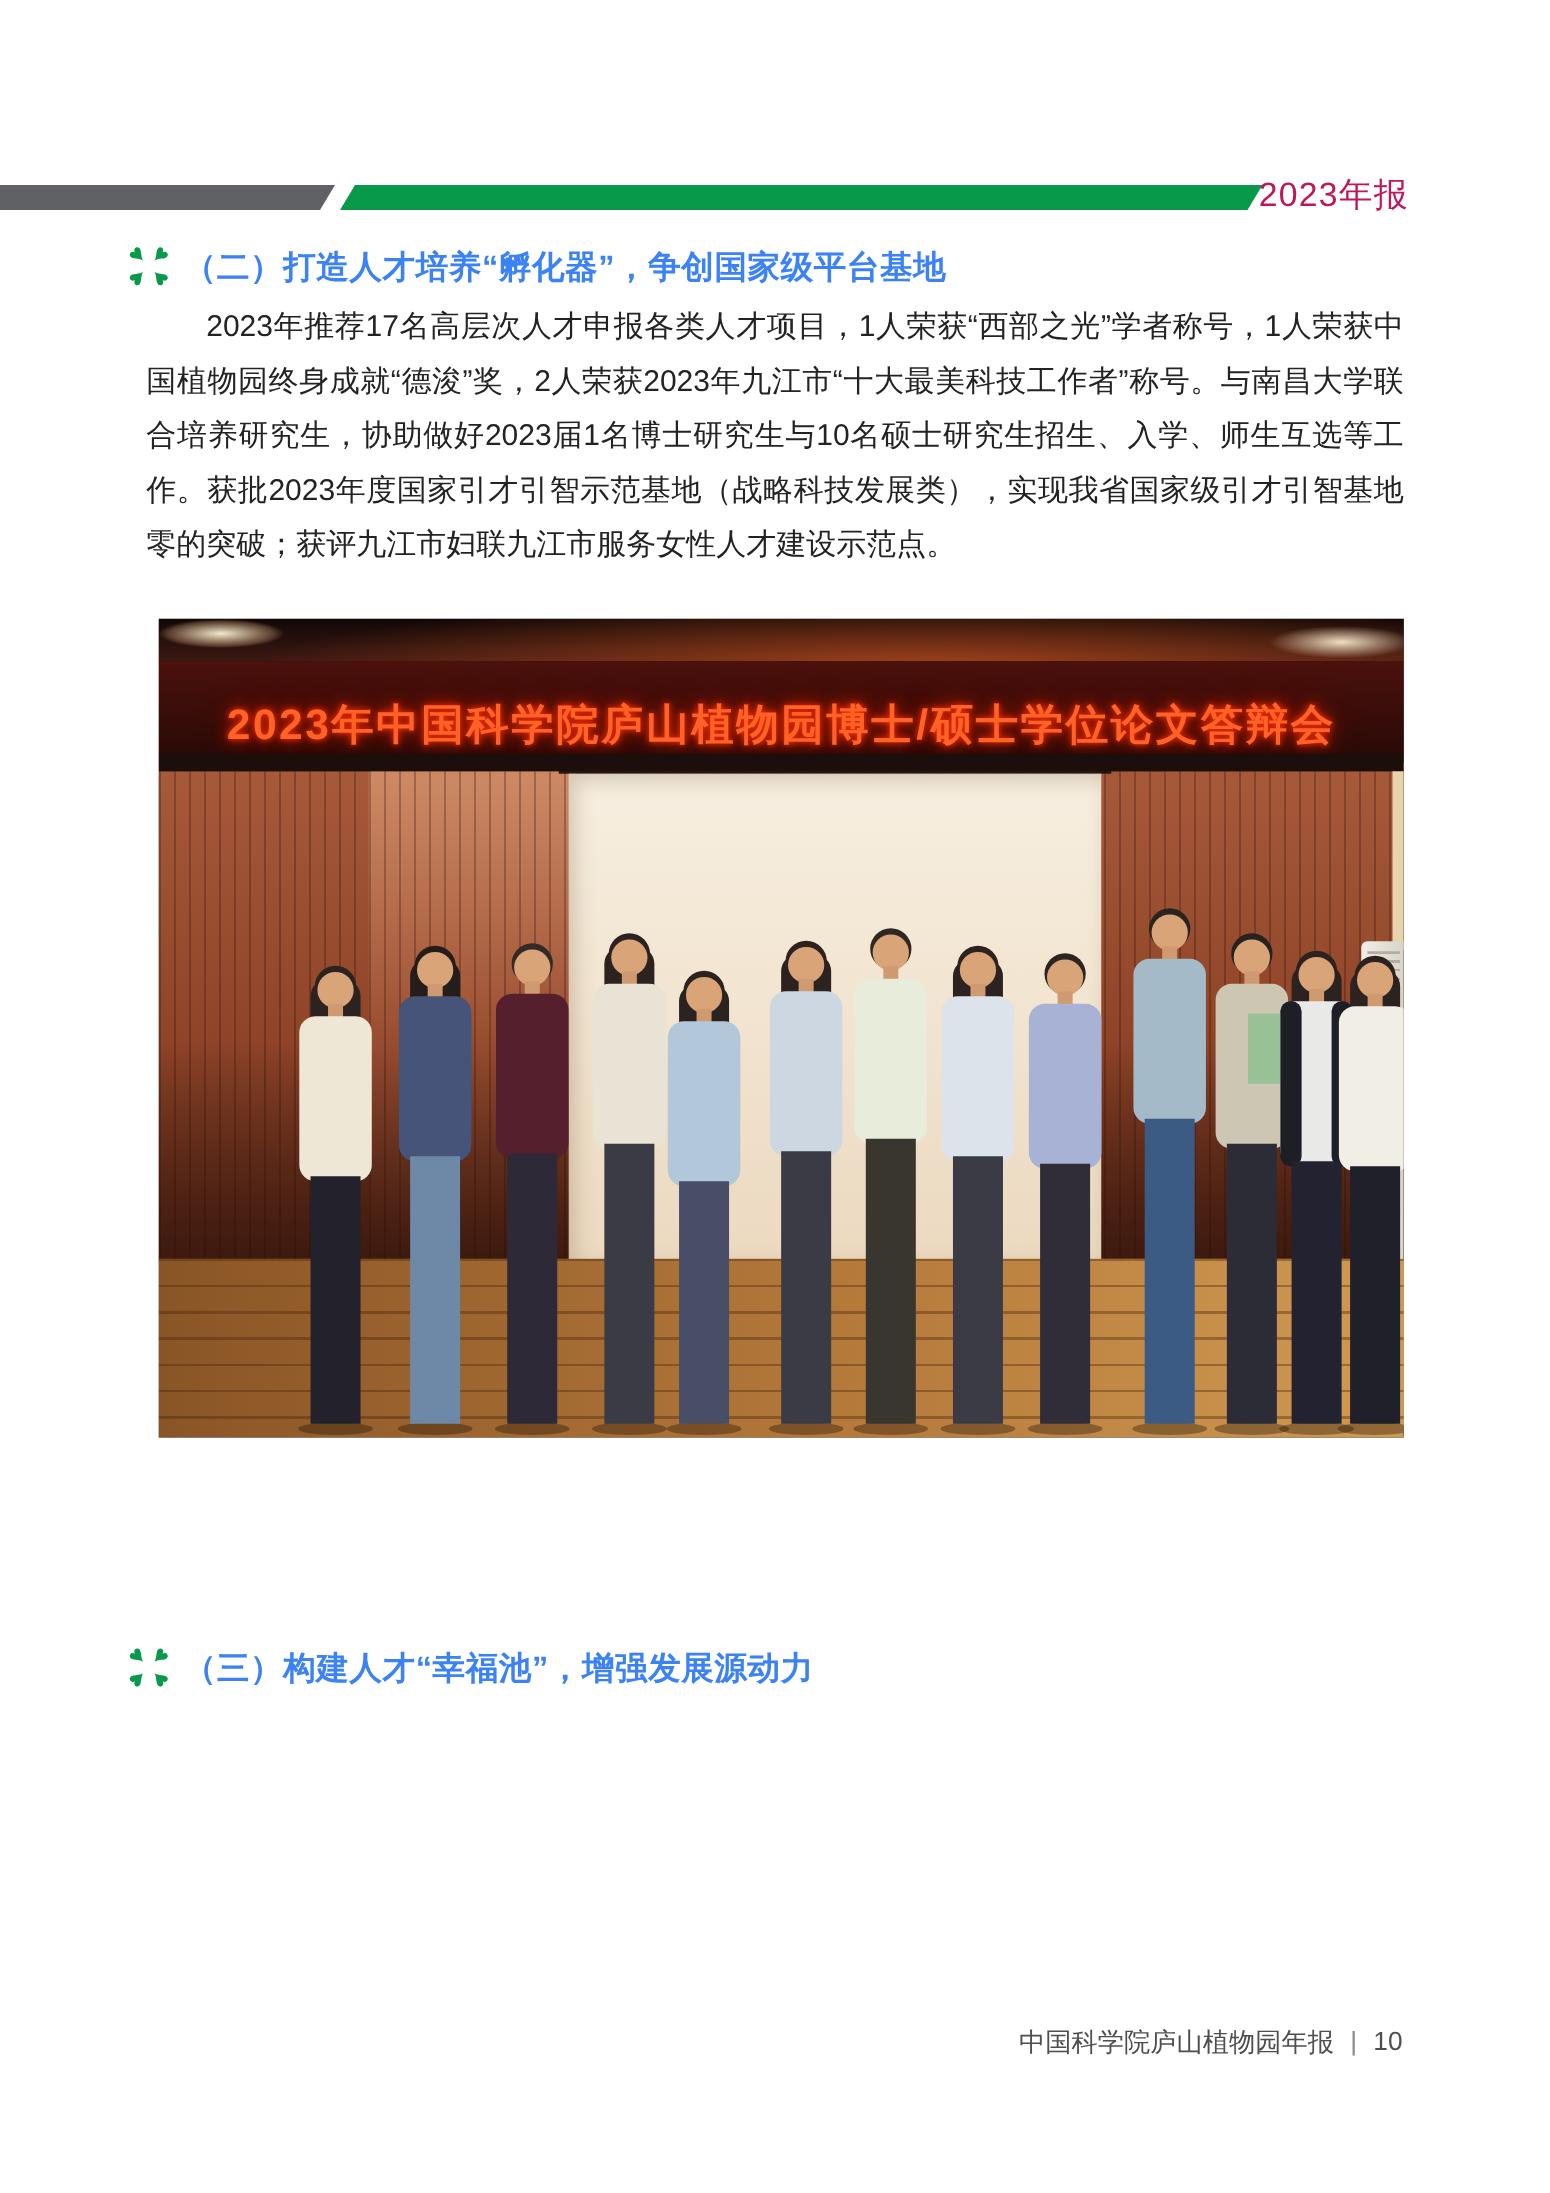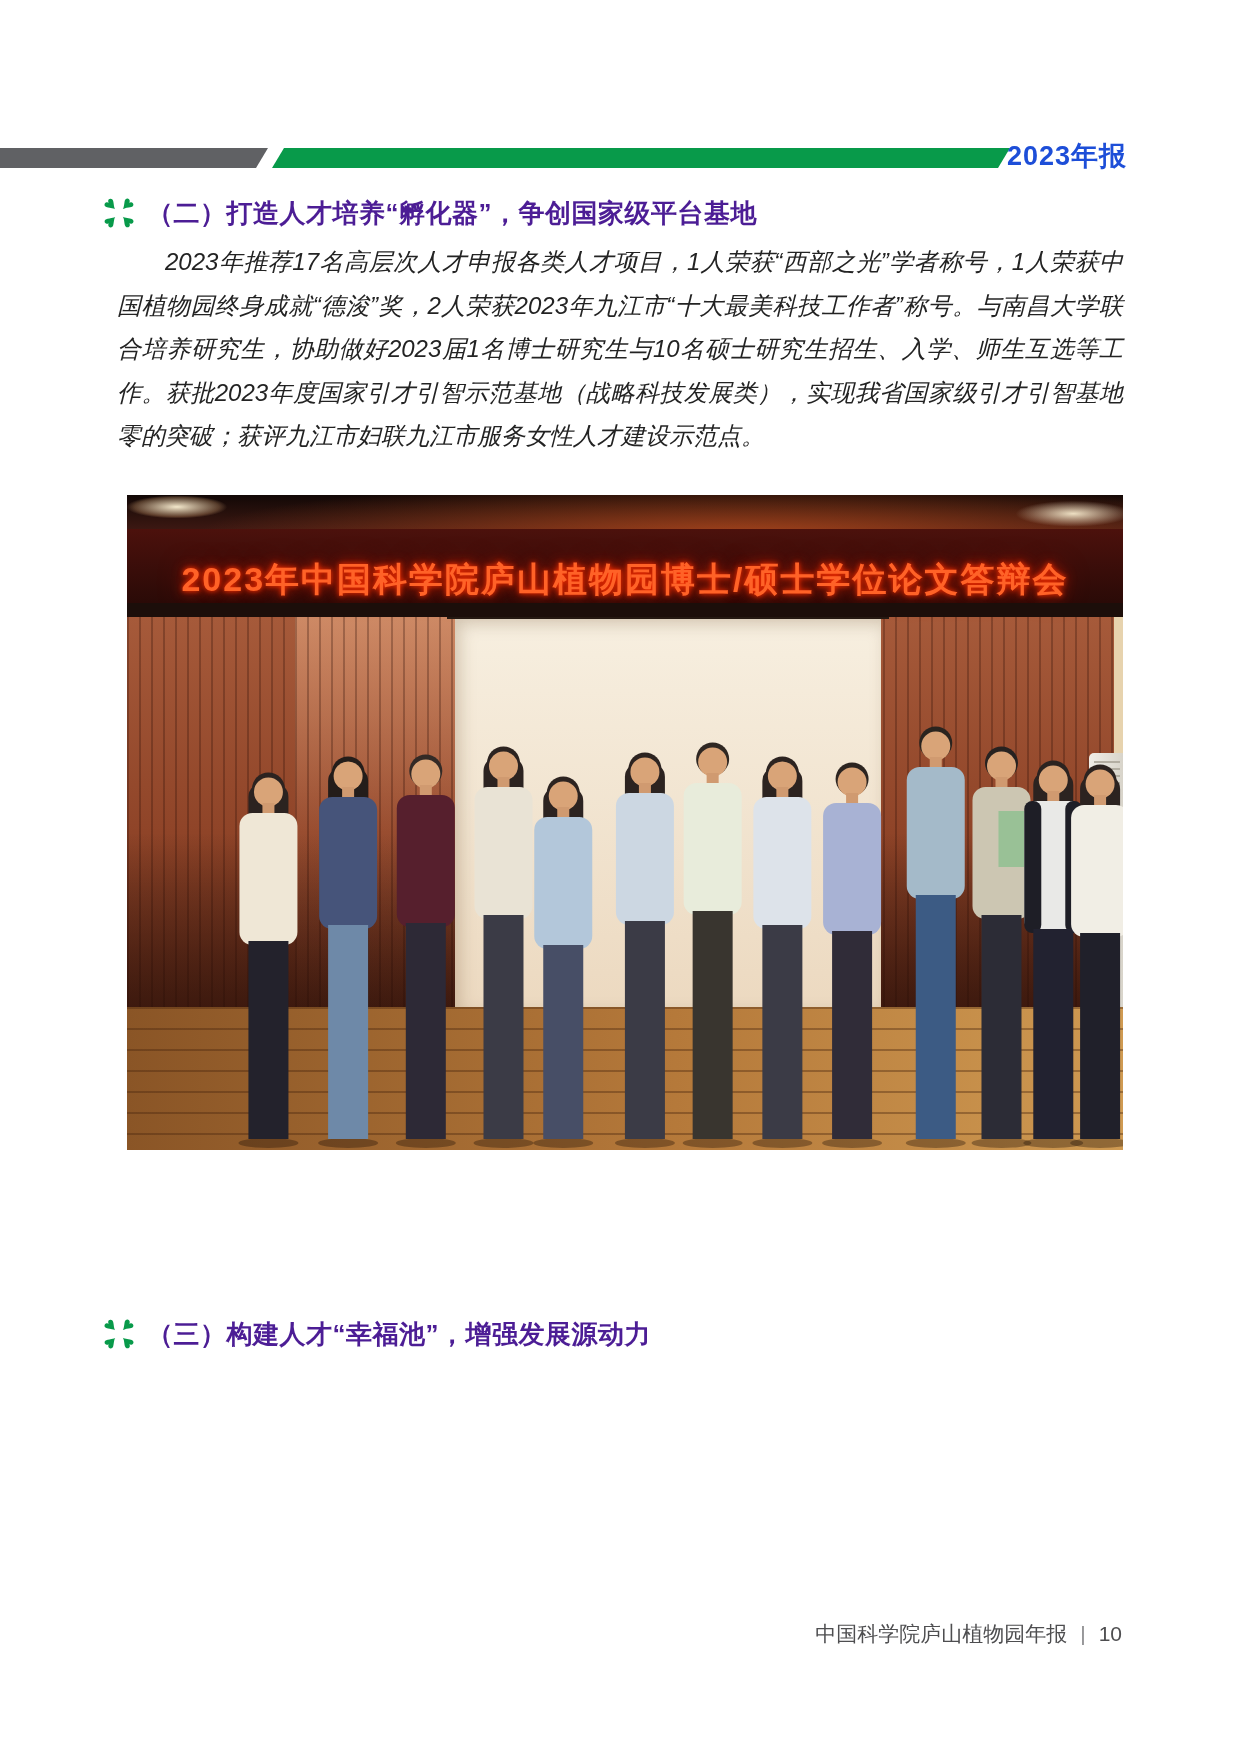--- a/index.html
+++ b/index.html
@@ -5,38 +5,38 @@
   html,body{margin:0;padding:0;background:#fff;}
   .page{position:relative;width:1240px;height:1754px;background:#ffffff;overflow:hidden;
         font-family:"Liberation Sans",sans-serif;color:#232323;}
 
   
   .header-bars{position:absolute;top:148px;left:0;width:1240px;height:20px;}
   .bar-gray{position:absolute;inset:0;background:#606164;
             clip-path:polygon(0 0,268px 0,256px 100%,0 100%);}
   .bar-green{position:absolute;inset:0;background:#089a4a;
              clip-path:polygon(284px 0,1010px 0,998px 100%,272px 100%);}
-  .header-badge{position:absolute;top:138px;right:113px;font-size:27px;font-weight:bold;
-                color:#1d4ed8;letter-spacing:1px;}
+  .header-badge{position:absolute;top:138px;right:113px;font-size:27px;font-weight:normal;
+                color:#be185d;letter-spacing:1px;}
 
   
   .section-heading{position:absolute;left:101px;height:42px;display:flex;align-items:center;gap:9px;}
-  .heading-text{color:#4c1d95;font-size:26px;font-weight:bold;letter-spacing:.5px;white-space:nowrap;}
+  .heading-text{color:#3b82f6;font-size:26px;font-weight:bold;letter-spacing:.5px;white-space:nowrap;}
   .clover{width:37px;height:37px;display:grid;grid-template-columns:18px 18px;grid-template-rows:18px 18px;
           flex:0 0 auto;}
   .leaf{color:#089a4a;font-size:20px;line-height:18px;text-align:center;}
   .leaf::before{content:"\2665";display:block;}
   .leaf.l1::before{transform:rotate(-45deg);}
   .leaf.l2::before{transform:rotate(45deg);}
   .leaf.l3::before{transform:rotate(-135deg);}
   .leaf.l4::before{transform:rotate(135deg);}
 
   
   .para{position:absolute;left:117px;width:1006px;font-size:24px;line-height:43.5px;
-        text-align:justify;text-indent:2em;color:#232323;font-style:italic;}
+        text-align:justify;text-indent:2em;color:#232323;}
 
   
   .photo{position:absolute;left:127px;top:495px;width:996px;height:655px;overflow:hidden;
          background:#1d0f0b;}
   .ph-ceiling{position:absolute;top:0;left:0;width:100%;height:34px;
      background:
        radial-gradient(70px 16px at 5% 35%, rgba(255,244,214,.95), rgba(255,200,140,.25) 60%, transparent 72%),
        radial-gradient(80px 18px at 95% 55%, rgba(255,244,214,.9), transparent 72%),
        radial-gradient(700px 70px at 62% 115%, rgba(214,88,32,.65), transparent 78%),
        linear-gradient(#120806,#3c1812);}

